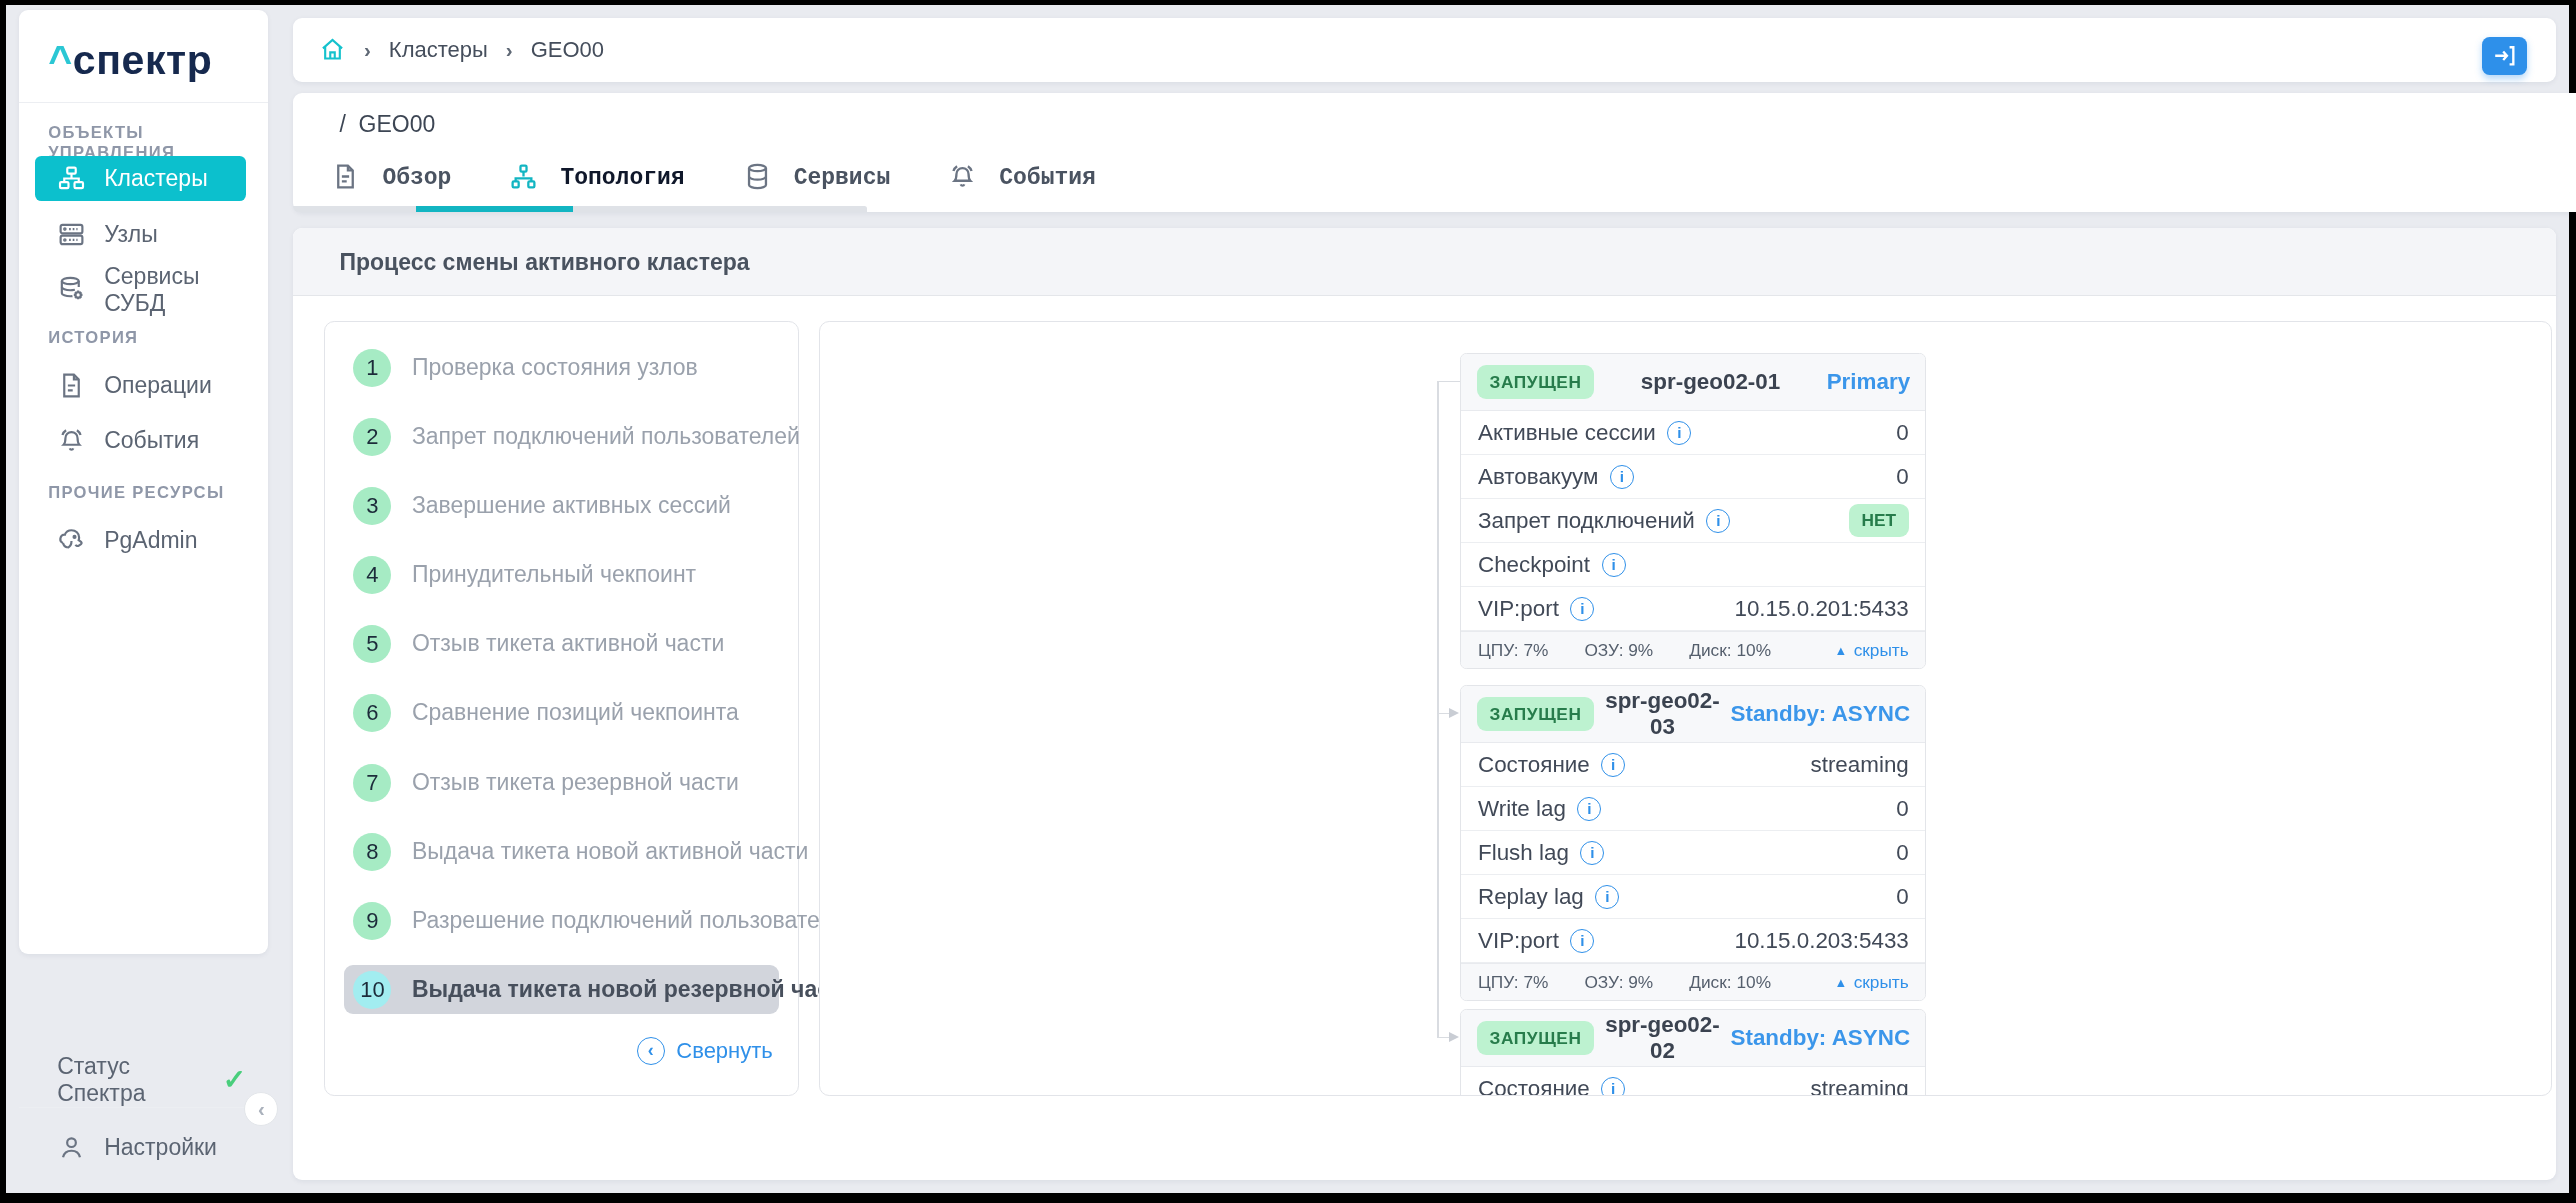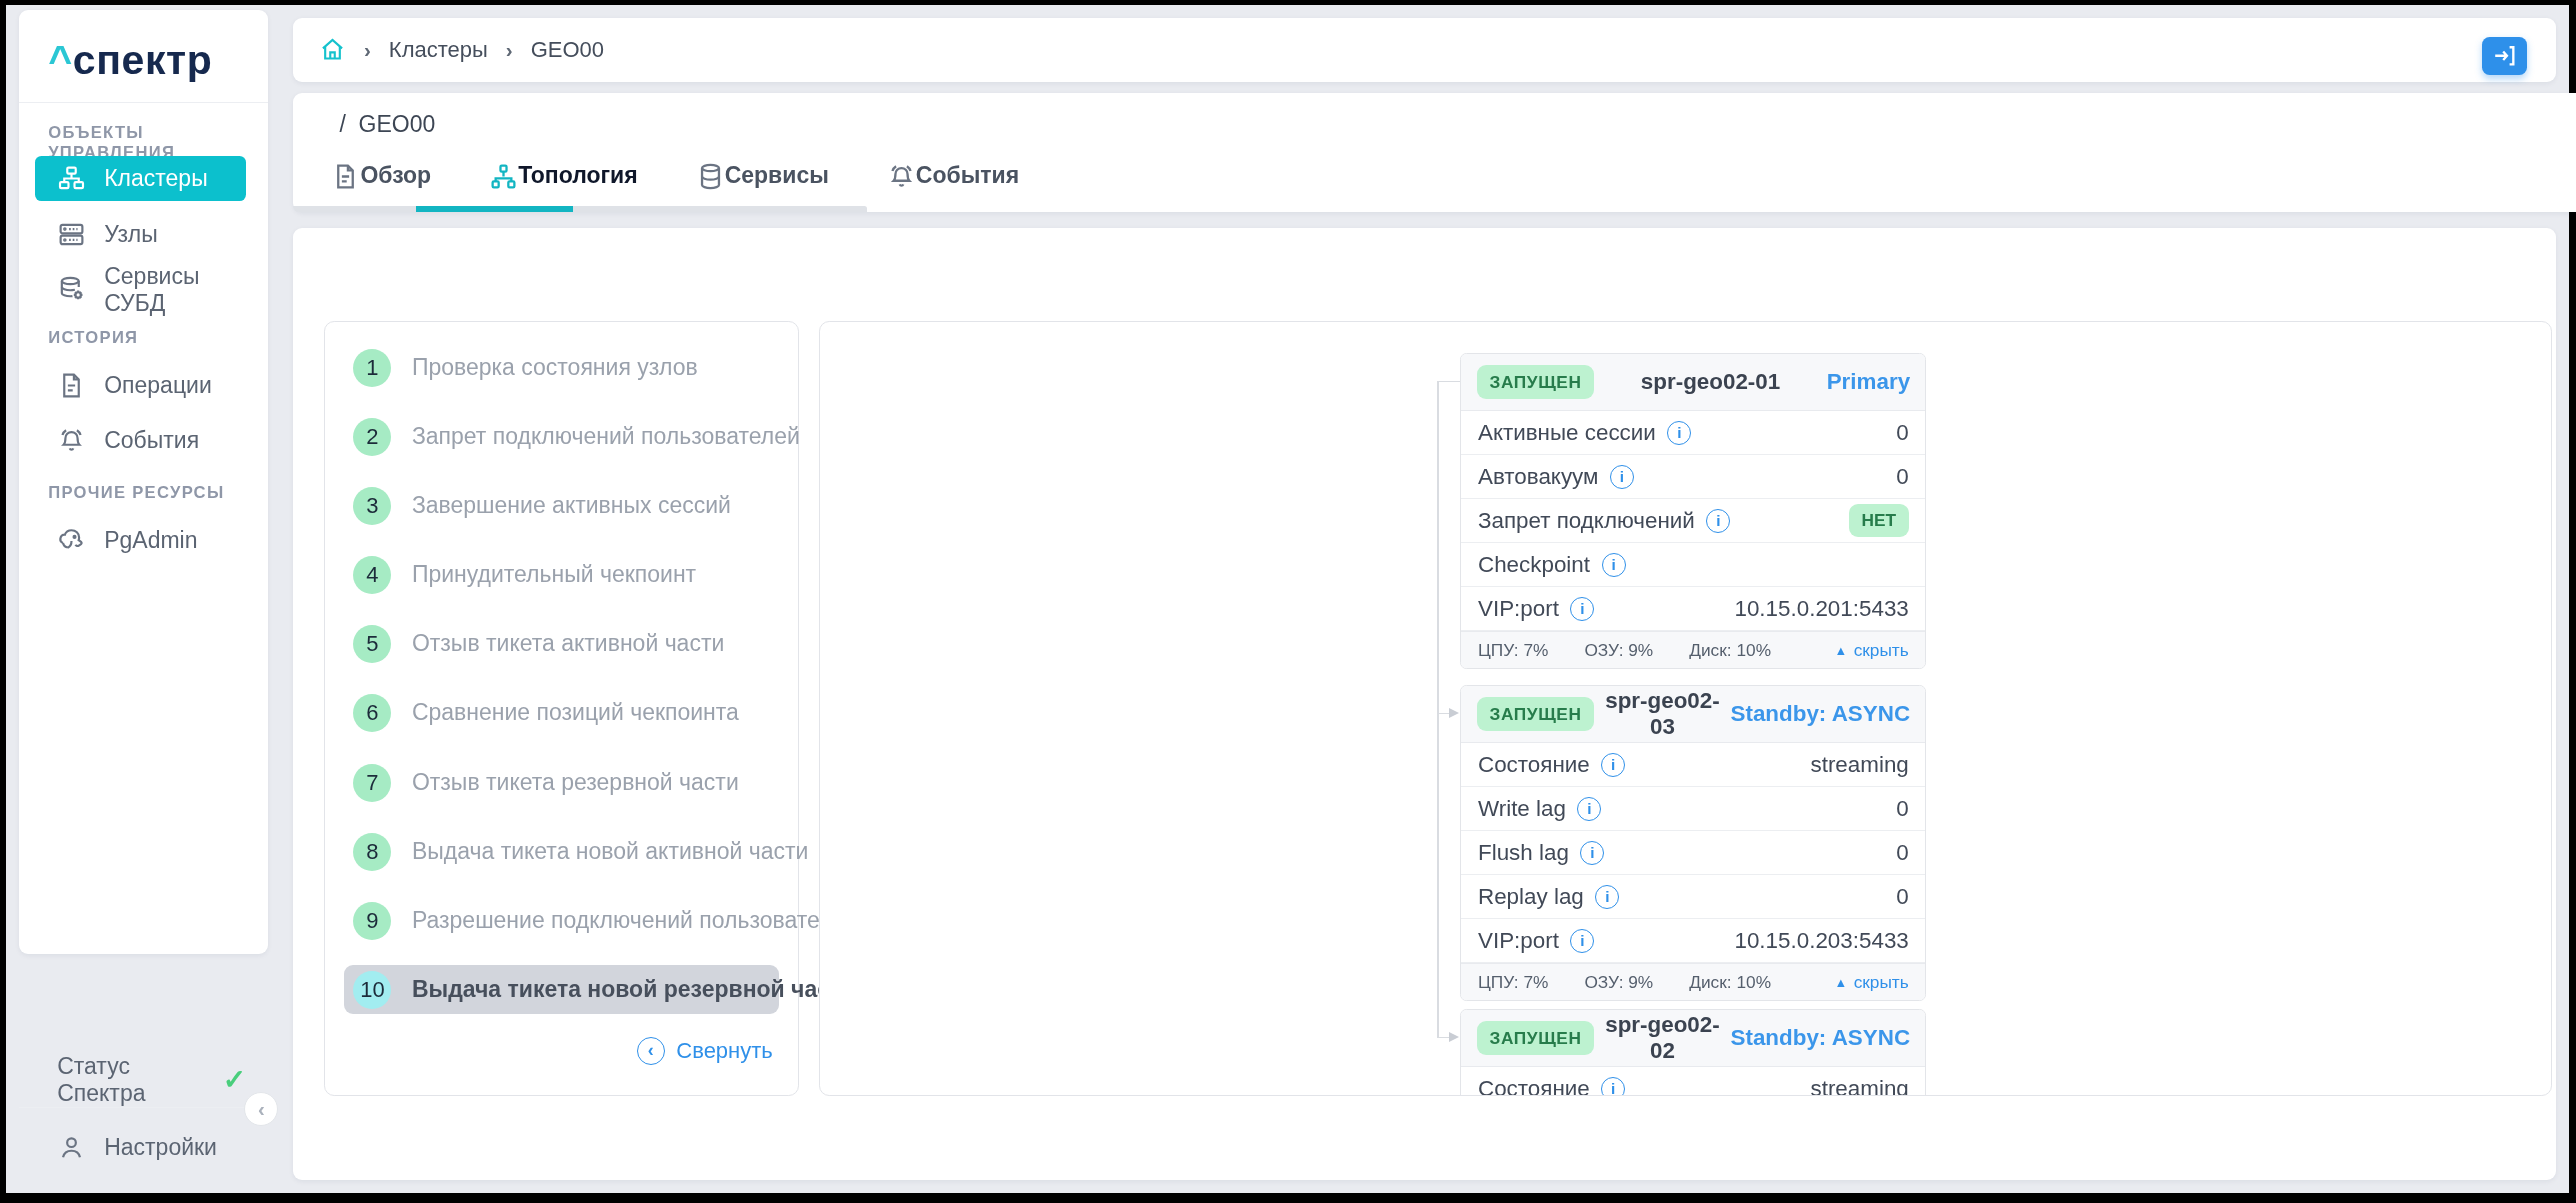--- a/index.html
+++ b/index.html
@@ -33,21 +33,21 @@
   .crumb-sep{font-size:20.5px;color:#5f6875;font-weight:bold;}
   .home-ic{width:27px;height:27px;color:#14c2cd;}
   .login-btn{position:absolute;right:29px;top:19px;width:45px;height:38px;border-radius:7.7px;background:#2e90ea;
              display:flex;align-items:center;justify-content:center;box-shadow:0 3.8px 7.7px rgba(46,144,234,.35);cursor:pointer;}
   .login-btn svg{width:25.6px;height:25.6px;color:#fff;}
 
   
   .headcard{left:287px;top:88px;width:2526px;height:119px;}
   .page-title{position:absolute;left:46px;top:18px;font-size:23px;color:#3d4654;}
   .tabs{position:absolute;left:38px;top:63px;height:41px;display:flex;align-items:center;gap:58px;}
-  .tab{display:flex;align-items:flex-start;gap:0;font-size:23px;font-weight:bold;color:#4a5361;cursor:pointer;}
+  .tab{display:flex;align-items:flex-end;gap:22px;font-size:23px;font-weight:bold;color:#4a5361;cursor:pointer;font-family:Liberation Mono, monospace;}
   .tab .ticon{width:29px;height:29px;color:#6b7483;}
   .tab.active{color:#0f172a;}
   .tab.active .ticon{color:#12b5c2;}
   .tabline{position:absolute;left:0;bottom:0;width:574px;height:6.4px;background:#dfe2e7;border-radius:0 3.8px 0 9px;}
   .tabline .seg{position:absolute;left:123px;width:157px;height:6.4px;background:#12b5c2;}
 
   
   .contentcard{left:287px;top:223px;width:2263px;height:952px;}
   .band{position:absolute;left:0;top:0;width:2263px;height:67px;background:#f4f5f8;
         border-bottom:1.3px solid #e4e6ea;border-radius:9px 9px 0 0;}
@@ -273,20 +273,23 @@
         </span>
         <span>События</span>
       </div>
     </div>
     <div class="tabline">
           <div class="seg"></div>
         </div>
   </div>
 
   <div class="card contentcard">
+    <div class="band">
+      <div class="band-title">Процесс смены активного кластера</div>
+    </div>
 
     <div class="steps-panel">
       <div class="step" style="top:21px">
             <span class="step-num">1</span>
             <span class="step-label">Проверка состояния узлов</span>
           </div>
       <div class="step" style="top:90px">
             <span class="step-num">2</span>
             <span class="step-label">Запрет подключений пользователей</span>
           </div>

